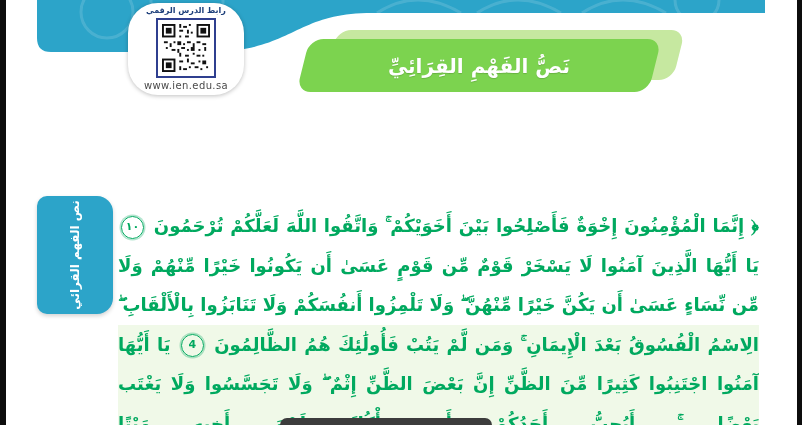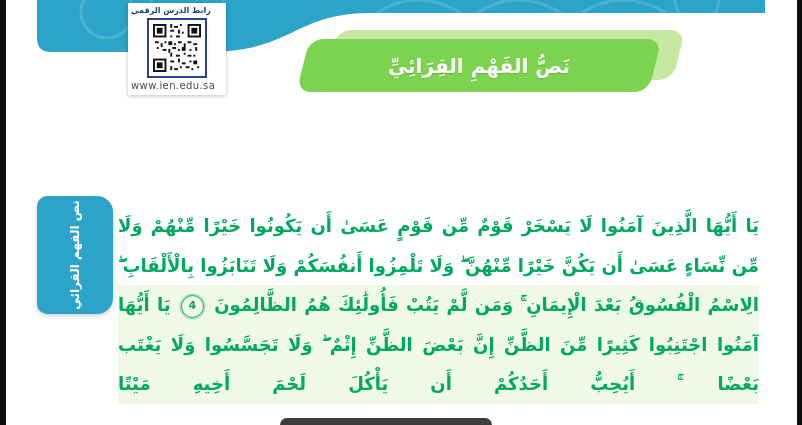--- a/index.html
+++ b/index.html
@@ -10,21 +10,21 @@
   }
   .page{
     position:absolute;left:6px;top:0;width:791px;height:425px;
     background:#ffffff;overflow:hidden;
   }
   
   .header-band{position:absolute;left:31px;top:0;width:728px;height:56px;}
   
   .qr-card{
     position:absolute;left:122px;top:3px;width:92px;background:#fff;
-    padding:3px 3px 4px;text-align:left;box-shadow:0 1px 4px rgba(0,0,0,.25);
+    padding:3px 12px 4px;text-align:center;box-shadow:0 1px 4px rgba(0,0,0,.25);border-radius:30px;
   }
   .qr-caption{font-size:8px;font-weight:bold;color:#1d3f7a;direction:rtl;line-height:10px;}
   .qr-frame{
     width:56px;height:56px;margin:2px auto;border:2px solid #2f3f8f;
     background:#fff;display:flex;align-items:center;justify-content:center;
   }
   .qr-url{font-size:10px;color:#4a4a4a;letter-spacing:.4px;}
   
   .ribbon{position:absolute;left:291px;top:30px;width:396px;height:64px;}
   .ribbon-light{
@@ -180,20 +180,24 @@
   </div>
 
 
 
   <div class="side-tab">
     <span>نص الفهم القرائي</span>
   </div>
 
   <div class="quran">
     <div class="qline">
+      <span>﴿ إِنَّمَا الْمُؤْمِنُونَ إِخْوَةٌ فَأَصْلِحُوا بَيْنَ أَخَوَيْكُمْ ۚ وَاتَّقُوا اللَّهَ لَعَلَّكُمْ تُرْحَمُونَ</span>
+      <span class="verse">١٠</span>
+    </div>
+    <div class="qline">
       <span>يَا أَيُّهَا الَّذِينَ آمَنُوا لَا يَسْخَرْ قَوْمٌ مِّن قَوْمٍ عَسَىٰ أَن يَكُونُوا خَيْرًا مِّنْهُمْ وَلَا نِسَاءٌ</span>
     </div>
     <div class="qline">
       <span>مِّن نِّسَاءٍ عَسَىٰ أَن يَكُنَّ خَيْرًا مِّنْهُنَّ ۖ وَلَا تَلْمِزُوا أَنفُسَكُمْ وَلَا تَنَابَزُوا بِالْأَلْقَابِ ۖ بِئْسَ</span>
     </div>
     <div class="qline tint">
       <span>الِاسْمُ الْفُسُوقُ بَعْدَ الْإِيمَانِ ۚ وَمَن لَّمْ يَتُبْ فَأُولَٰئِكَ هُمُ الظَّالِمُونَ</span>
       <span class="verse">4</span>
       <span>يَا أَيُّهَا الَّذِينَ</span>
     </div>

